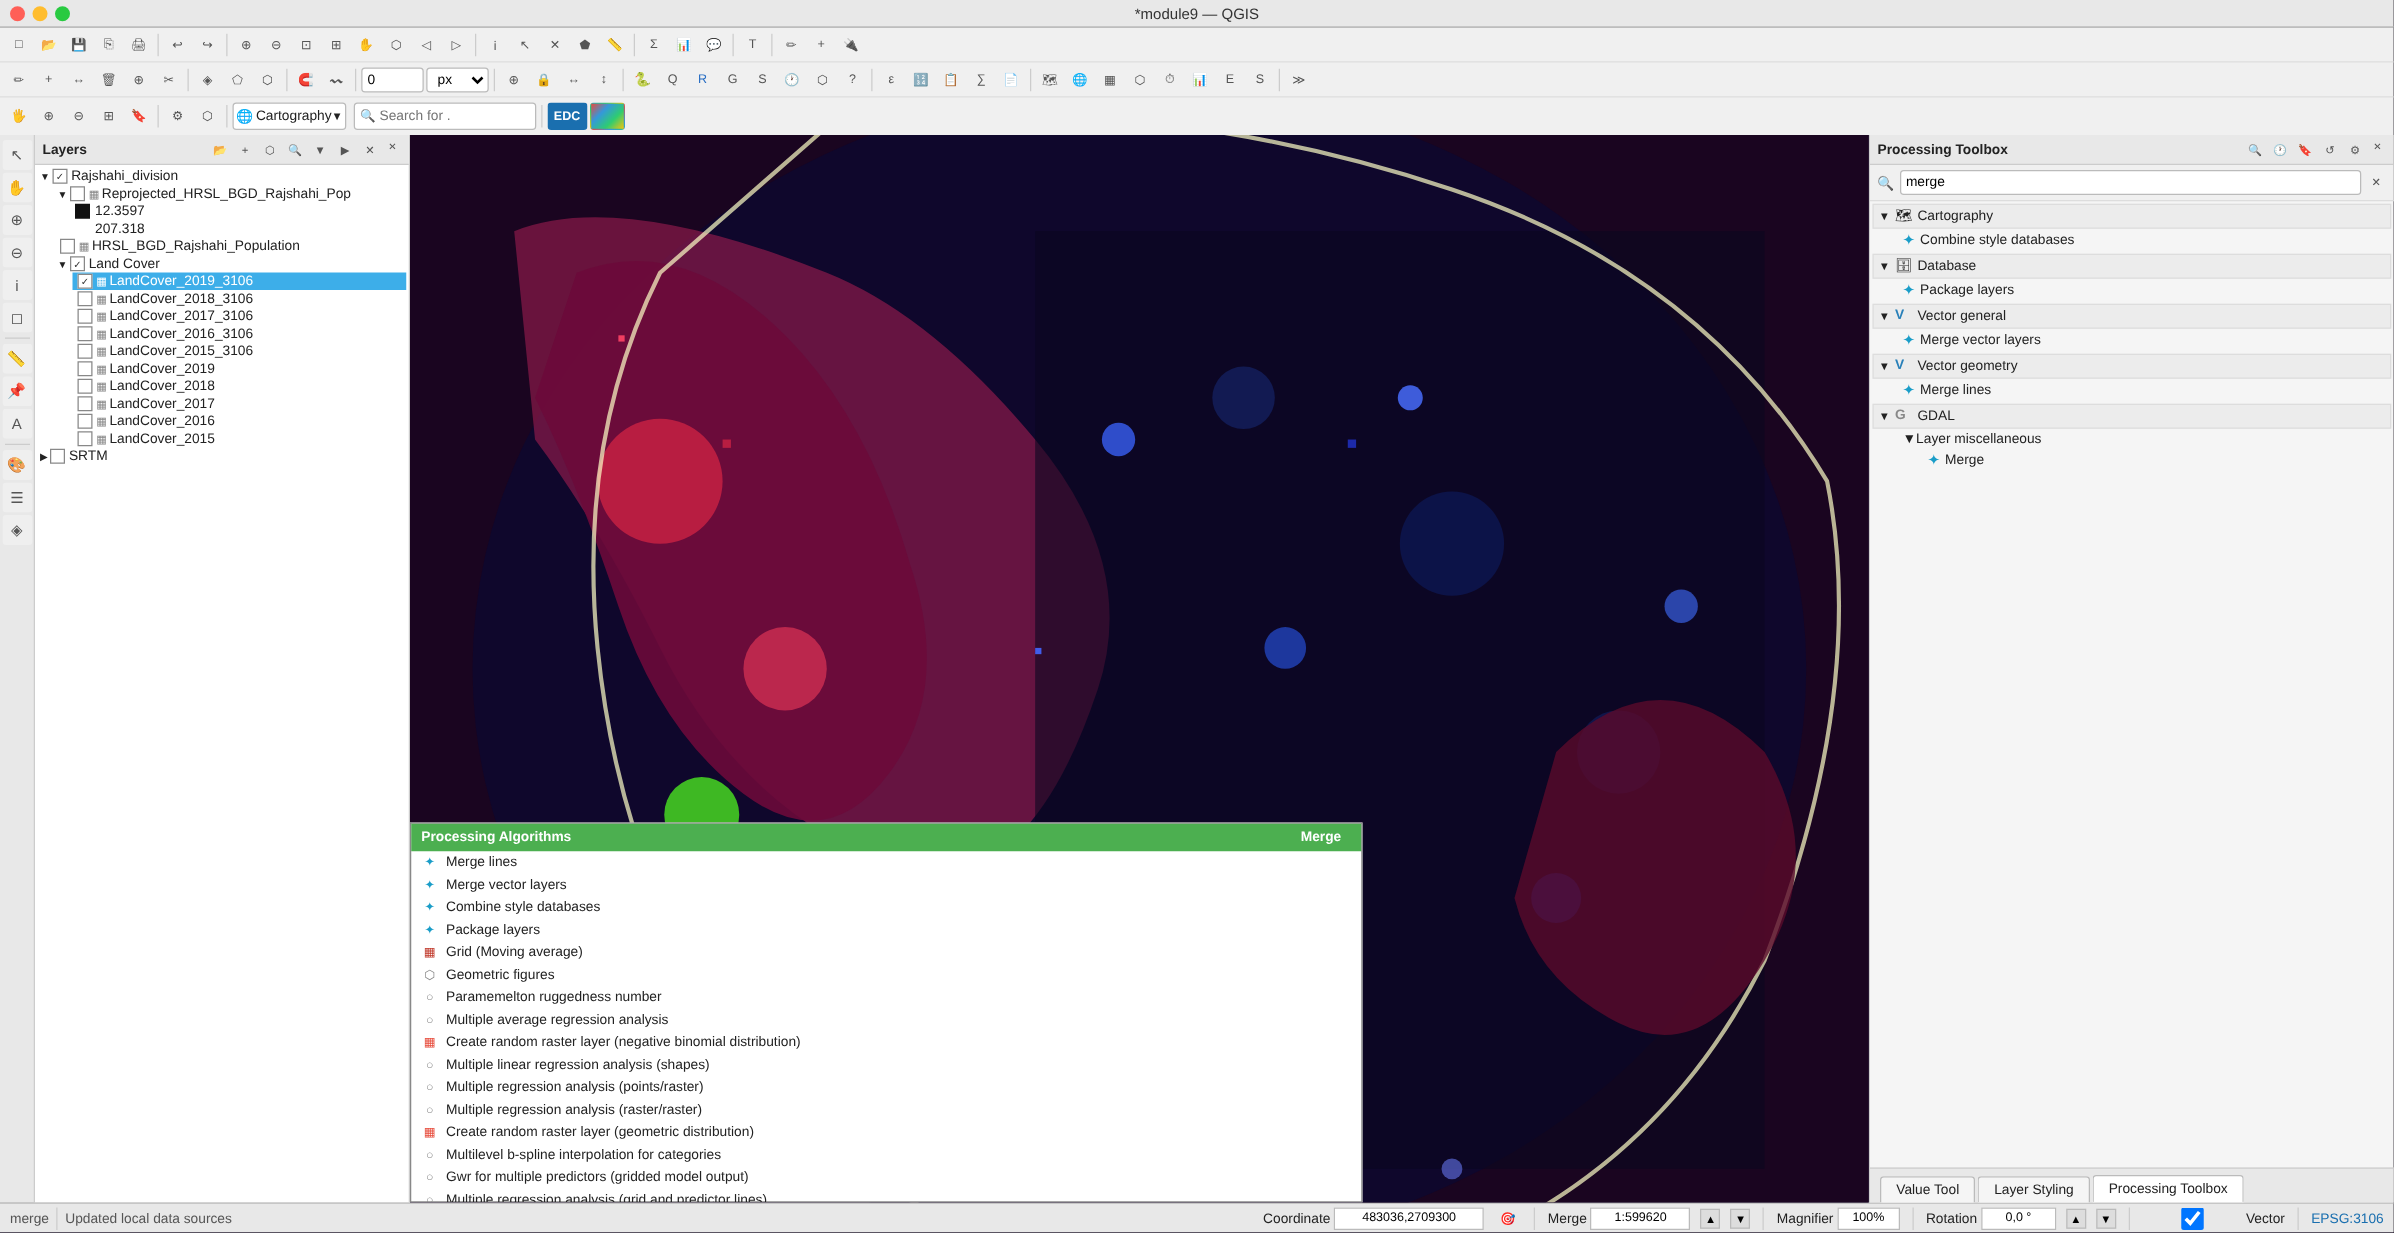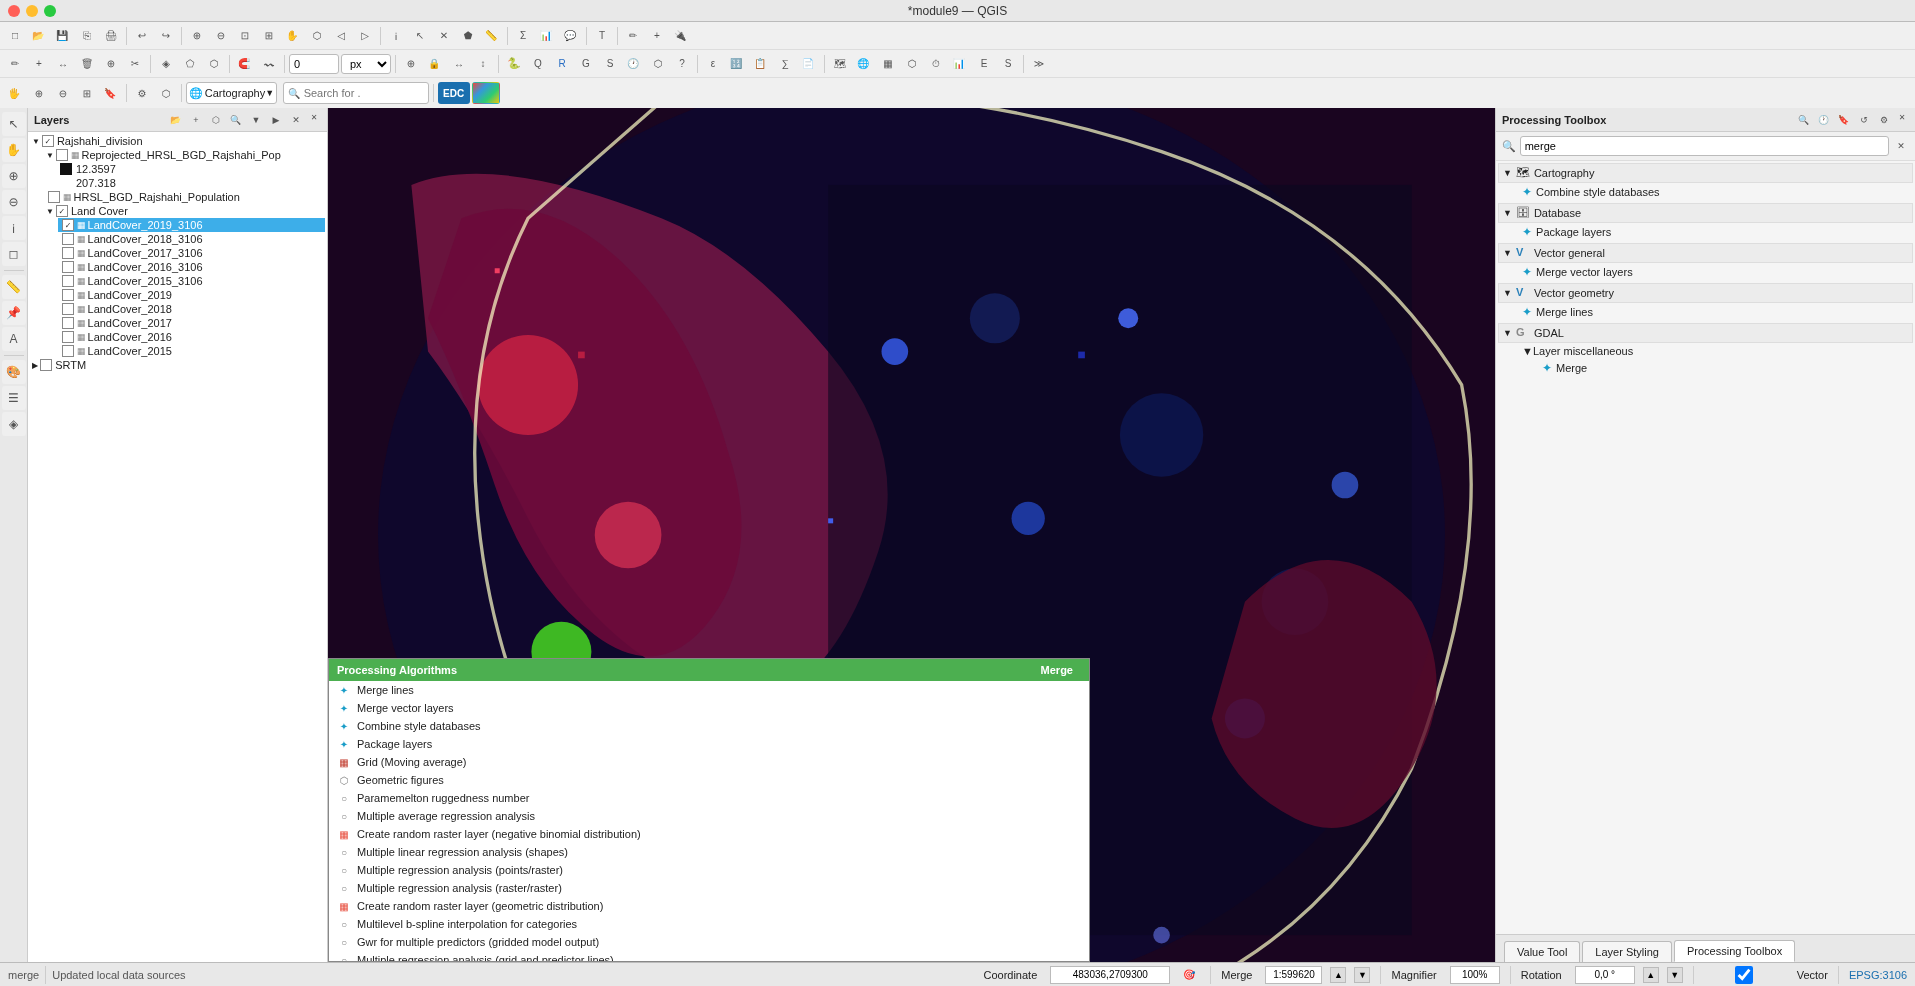--- a/index.html
+++ b/index.html
@@ -85,21 +85,21 @@
     .bottom-tab { padding: 4px 12px; font-size: 11px; cursor: pointer; border: 1px solid #bbb; border-bottom: none; background: #f5f5f5; margin-right: 2px; border-radius: 3px 3px 0 0; }
     .bottom-tab.active { background: white; border-bottom: 1px solid white; }
 
     
     #statusbar {
       height: 24px; background: #e8e8e8; border-top: 1px solid #bbb; display: flex; align-items: center;
       padding: 0 8px; gap: 8px; font-size: 11px;
     }
     .status-left { flex: 1; display: flex; align-items: center; gap: 4px; }
     .status-right { display: flex; align-items: center; gap: 8px; }
-    .status-item { display: flex; align-items: center; gap: 13px; }
+    .status-item { display: flex; align-items: center; gap: 3px; }
     .status-item input { width: 80px; height: 18px; border: 1px solid #bbb; font-size: 10px; padding: 0 3px; text-align: center; }
     .status-btn { width: 16px; height: 16px; background: #ddd; border: 1px solid #bbb; display: flex; align-items: center; justify-content: center; cursor: pointer; font-size: 9px; }
 
     
     #left-tools { width: 28px; background: #e8e8e8; border-right: 1px solid #ccc; display: flex; flex-direction: column; align-items: center; padding: 4px 0; gap: 2px; overflow: hidden; }
     .side-btn { width: 24px; height: 24px; display: flex; align-items: center; justify-content: center; cursor: pointer; border-radius: 3px; font-size: 12px; color: #555; border: 1px solid transparent; }
 
     
     #all-toolbars { background: #f0f0f0; }
 
@@ -603,21 +603,21 @@
   </div>
   <div class="status-right">
     <div class="status-item">
       <span>Coordinate</span>
       <input type="text" style="width: 120px;" value="483036,2709300">
     </div>
     <button class="tb-btn" style="font-size:10px;">🎯</button>
     <div class="tb-sep"></div>
     <div class="status-item">
       <span>Merge</span>
-      <input type="text" style="width: 57px;" value="1:599620">
+      <input type="text" style="width: 80px;" value="1:599620">
     </div>
     <button class="status-btn">▲</button>
     <button class="status-btn">▼</button>
     <div class="tb-sep"></div>
     <div class="status-item">
       <span>Magnifier</span>
       <input type="text" style="width: 50px;" value="100%">
     </div>
     <div class="tb-sep"></div>
     <div class="status-item">

